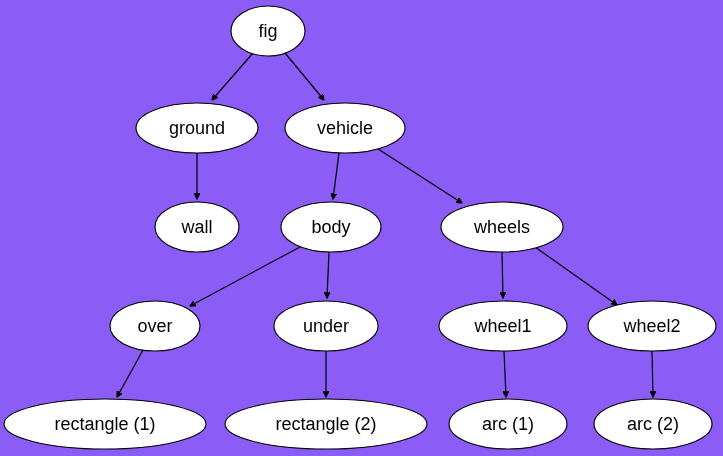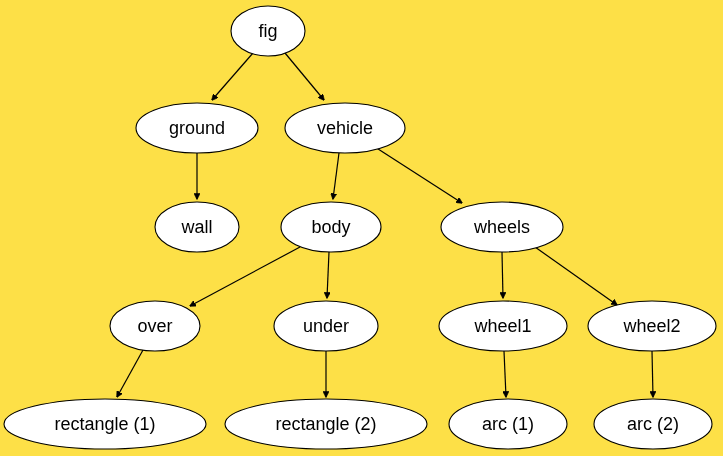--- a/index.html
+++ b/index.html
@@ -7,21 +7,21 @@
     padding: 0;
     background: #ffffff;
   }
   body {
     font-family: "Liberation Sans", sans-serif;
   }
   #graph-canvas {
     position: relative;
     width: 723px;
     height: 456px;
-    background: #fde047;
+    background: #8b5cf6;
     overflow: hidden;
   }
   #graph-svg {
     display: block;
     width: 723px;
     height: 456px;
   }
   .node-ellipse {
     fill: #ffffff;
     stroke: #000000;

